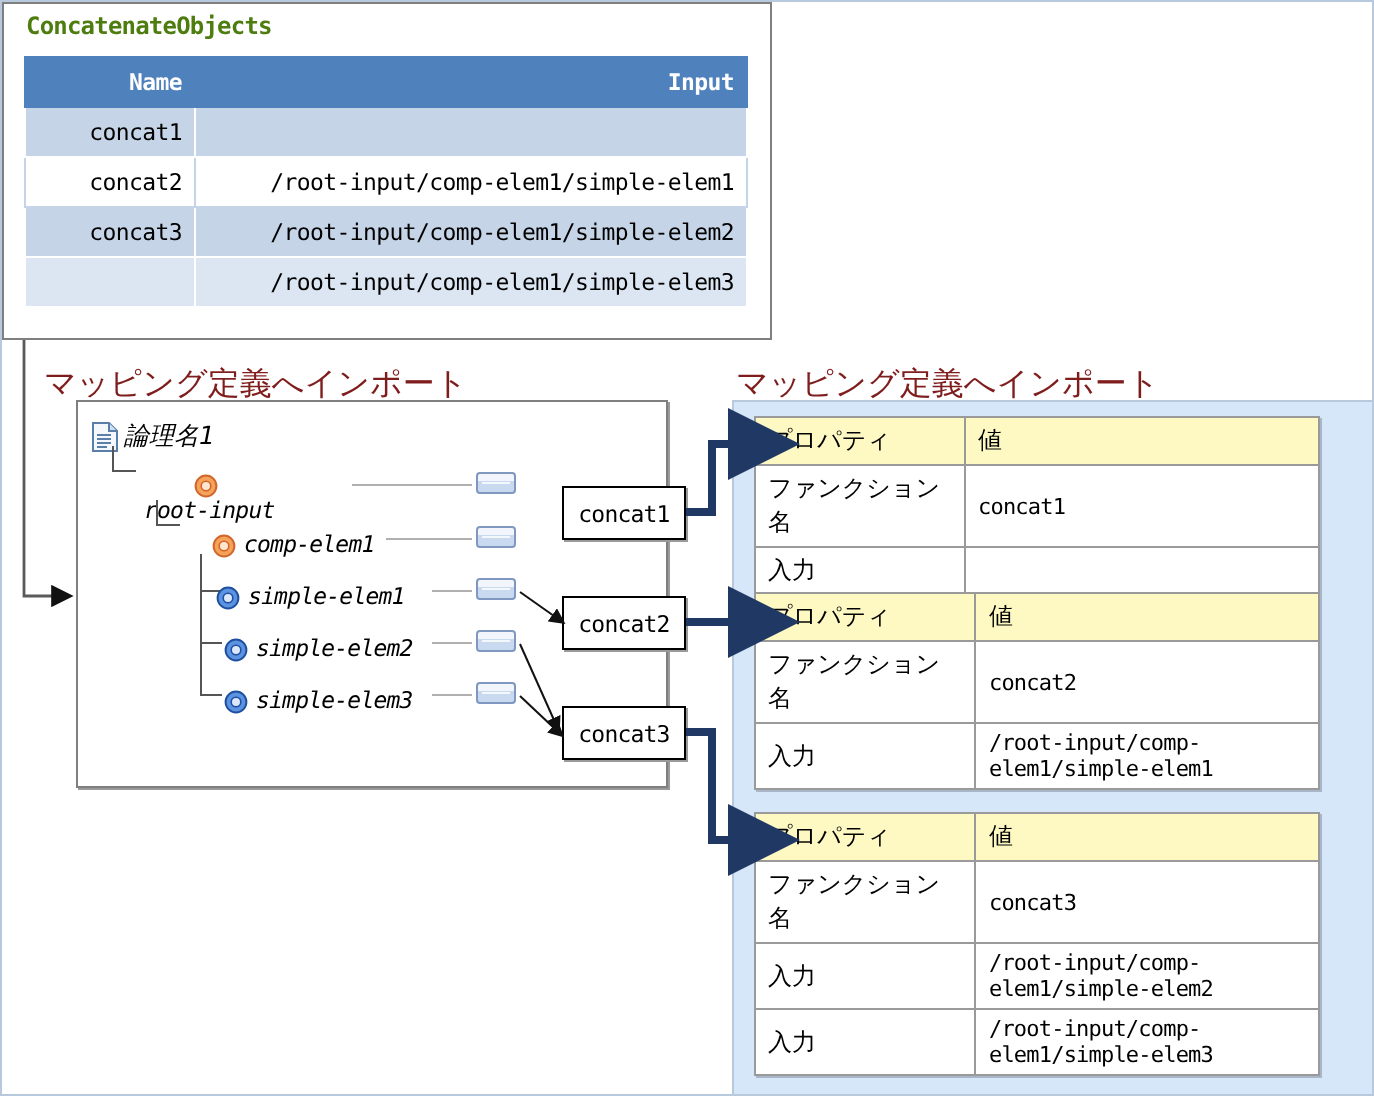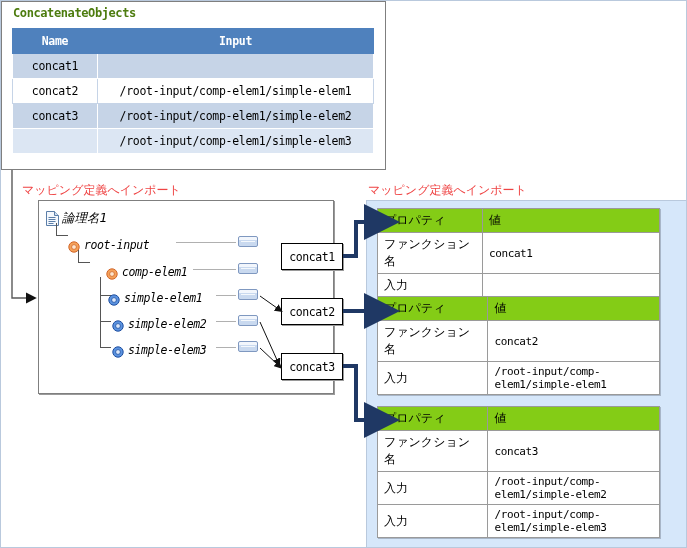--- a/index.html
+++ b/index.html
@@ -13,30 +13,30 @@
   
   #figure-frame{left:0;top:0;width:687px;height:548px;box-sizing:border-box;border:1px solid #b9c9dd;}
 
   
   #concat-panel{left:1px;top:1px;width:385px;height:169px;box-sizing:border-box;
      background:#ffffff;border:1px solid #7f7f7f;}
   #concat-title{left:13px;top:6px;font-size:12px;font-weight:bold;
      font-family:"DejaVu Sans Mono","Liberation Mono",monospace;letter-spacing:-0.4px;color:#4d7c0f;}
   #concat-table{left:12px;top:28px;width:362px;border-collapse:collapse;
      font-family:"DejaVu Sans Mono","Liberation Mono",monospace;font-size:11.5px;}
-  #concat-table td,#concat-table th{border:1px solid #ffffff;padding:3px 6px 4px 6px;text-align:center;
+  #concat-table td,#concat-table th{border:1px solid #ffffff;padding:3px 6px 4px 6px;text-align:right;
      height:17px;vertical-align:middle;white-space:nowrap;letter-spacing:-0.3px;margin-left:43px;}
   #concat-table thead th{background:#4f81bd;color:#ffffff;font-weight:bold;border:1px solid #4f81bd;}
   #concat-table tbody tr.shade td{background:#c6d4e7;}
   #concat-table tbody tr.plain td{background:#ffffff;border:1px solid #c6d4e7;}
   #concat-table tbody tr.faint td{background:#dce6f3;}
   #concat-table col.c1{width:85px;}
 
   
-  .caption{font-size:12px;color:#ef4444;font-family:Liberation Serif, serif;}
+  .caption{font-size:16px;color:#7f1d1d;font-family:Liberation Serif, serif;}
   #caption-mapping{left:22px;top:182px;}
   #caption-props{left:368px;top:182px;}
 
   
   #mapping-box{left:38px;top:200px;width:296px;height:194px;box-sizing:border-box;
      background:#ffffff;border:1px solid #7f7f7f;box-shadow:1px 1px 0 #9a9a9a;}
 
   
   .tree-row{position:absolute;height:18px;display:flex;align-items:center;white-space:nowrap;font-style:italic;}
   .tree-label{font-family:"DejaVu Sans Mono","Liberation Mono",monospace;font-size:11.5px;letter-spacing:-0.4px;}
@@ -59,21 +59,21 @@
      border:1px solid #000;box-shadow:1px 1px 0 #9a9a9a;
      font-family:"DejaVu Sans Mono","Liberation Mono",monospace;font-size:11.5px;
      display:flex;align-items:center;justify-content:center;letter-spacing:-0.4px;}
 
   
   #props-panel{left:366px;top:200px;width:321px;height:348px;background:#d6e7fa;
      border:1px solid #b9c9dd;box-sizing:border-box;}
   .prop-table{position:absolute;border-collapse:collapse;width:283px;
      background:#ffffff;box-shadow:1px 1px 0 #a8b6c8;}
   .prop-table td{border:1px solid #9a9a9a;padding:3px 6px;font-size:12px;vertical-align:middle;}
-  .prop-table tr.hdr td{background:#84cc16;}
+  .prop-table tr.hdr td{background:#fef9c3;}
   .prop-table td.k{width:92px;font-family:"DejaVu Sans","Liberation Sans",sans-serif;}
   .prop-table td.v{font-family:"DejaVu Sans Mono","Liberation Mono",monospace;font-size:11px;letter-spacing:-0.4px;line-height:13px;}
   .prop-table td.v.jp{font-family:"DejaVu Sans","Liberation Sans",sans-serif;font-size:12px;letter-spacing:0;}
 
   svg.ov{position:absolute;left:0;top:0;width:687px;height:548px;pointer-events:none;}
 </style>
 </head>
 <body>
 
 <div class="abs" id="figure-frame"></div>
@@ -127,21 +127,21 @@
         <line x1="2.5" y1="8.5" x2="9.5" y2="8.5"></line>
         <line x1="2.5" y1="10.5" x2="9.5" y2="10.5"></line>
         <line x1="2.5" y1="12.5" x2="7.5" y2="12.5"></line>
       </g>
     </svg>
   </span>
   <span class="tree-label jp" style="margin-left:3px;">論理名1</span>
 </div>
 
 <div class="elbow" style="left:56px;top:223px;height:12px;"></div>
-<div class="tree-row" style="left:68px;top:236px;">
+<div class="tree-row" style="left:68px;top:236px;flex-direction:column;">
   <span class="ico-node">
     <svg width="12" height="12" viewBox="0 0 12 12">
       <circle cx="6" cy="6" r="5.2" fill="#f5a25a" stroke="#d2662a"></circle>
       <circle cx="6" cy="6" r="2.4" fill="#fde6cf" stroke="#d2662a" stroke-width=".8"></circle>
     </svg>
   </span>
   <span class="tree-label" style="margin-left:4px;">root-input</span>
 </div>
 <div class="lead-line" style="left:176px;top:242px;width:60px;"></div>
 <div class="fieldbox" style="left:238px;top:236px;"></div>

